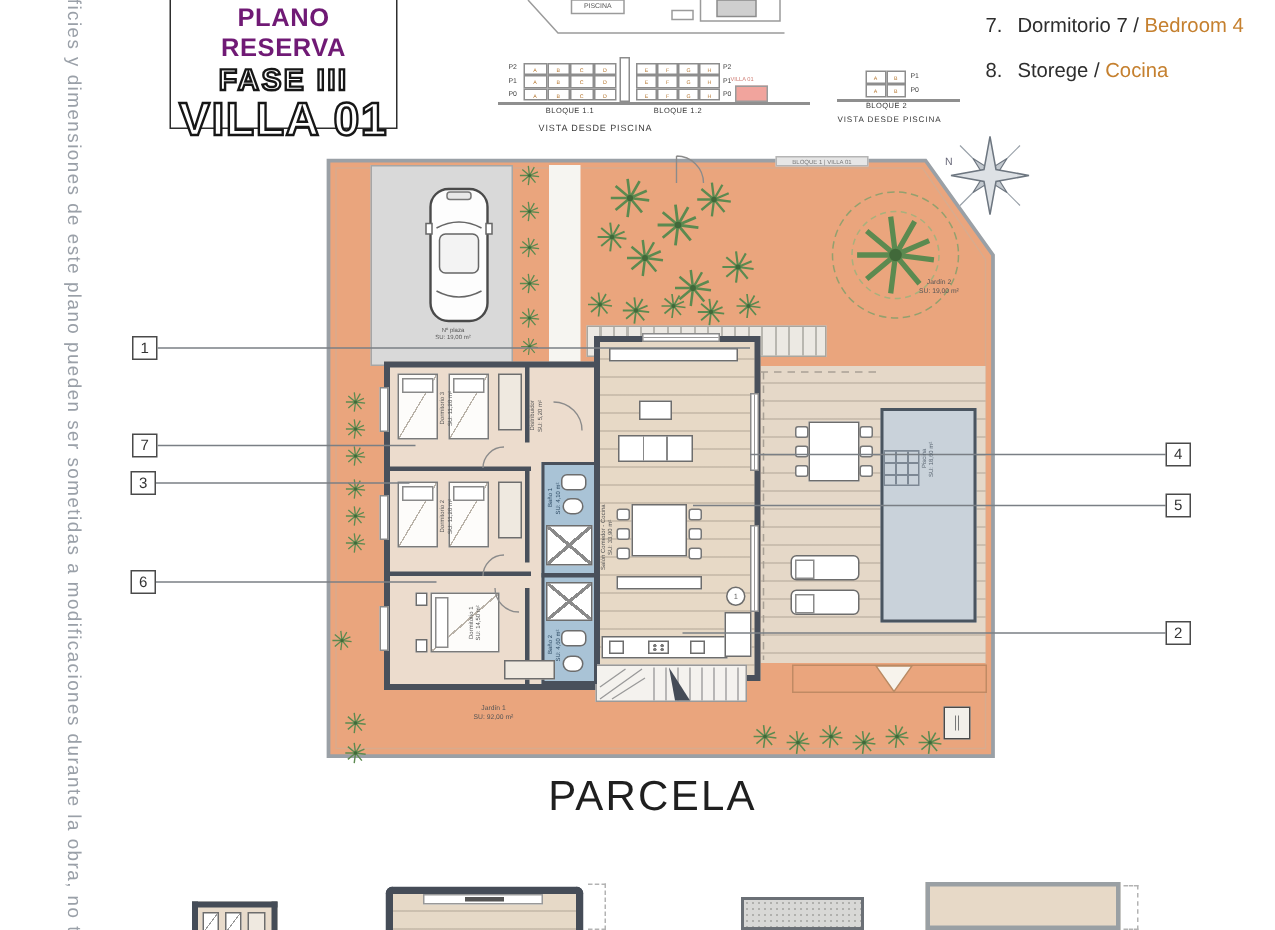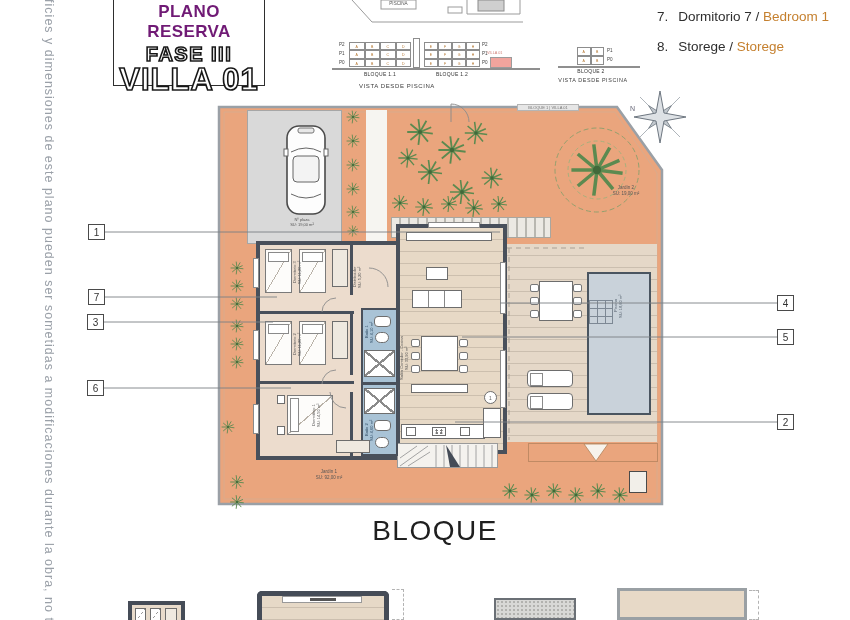--- a/index.html
+++ b/index.html
@@ -120,25 +120,25 @@
     </div>
   </div>
   <span class="pfl" style="left:607px;top:48px;">P1</span>
   <span class="pfl" style="left:607px;top:57px;">P0</span>
   <div class="abs" style="left:558px;top:66px;width:82px;height:1.5px;background:#8f8f8f;"></div>
   <div class="elabel" style="left:577px;top:68px;width:28px;">BLOQUE 2</div>
   <div class="ecapt" style="left:552px;top:77px;width:82px;font-size:5.4px;">VISTA DESDE PISCINA</div>
 
   <div class="legend-row" style="left:657px;top:9px;">
     <span style="margin-right:10px;">7.</span><span>Dormitorio 7 /</span>
-    <span style="color:#c5802f;">Bedroom 1</span>
+    <span style="color:#c5802f;">Bedroom 4</span>
   </div>
   <div class="legend-row" style="left:657px;top:39px;">
     <span style="margin-right:10px;">8.</span><span>Storege /</span>
-    <span style="color:#c5802f;">Storege</span>
+    <span style="color:#c5802f;">Cocina</span>
   </div>
 
   <svg class="abs" style="left:0;top:0;z-index:1;" width="850" height="620" viewBox="0 0 850 620">
     <polygon points="219,107 617,107 662,170 662,504 219,504" fill="#eaa57d" stroke="#9aa0a6" stroke-width="2.5"></polygon>
     <polygon points="224,112 615,112 657,173 657,499 224,499" fill="none" stroke="#d9ab8d" stroke-width="1"></polygon>
   </svg>
 
   <div class="abs" style="left:247px;top:110px;width:95px;height:134px;background:#d9d9d9;border:1px solid #a6a6a6;box-sizing:border-box;z-index:2;"></div>
   <div class="abs" style="left:366px;top:110px;width:21px;height:134px;background:#f6f5f1;z-index:2;"></div>
   <div class="abs" style="left:391px;top:217px;width:160px;height:21px;background:#ece9e3;background-image:repeating-linear-gradient(90deg,transparent 0 7.5px,#b9b7b0 7.5px 9px);border:0.8px solid #a9a69f;box-sizing:border-box;z-index:2;"></div>
@@ -366,21 +366,21 @@
 SU: 4,10 m²</div>
   <div class="vlabel" style="left:364px;top:416px;height:28px;z-index:7;color:#2d4a63;">Baño 2
 SU: 4,60 m²</div>
   <div class="vlabel" style="left:352px;top:260px;height:34px;z-index:7;">Distribuidor
 SU: 5,20 m²</div>
   <div class="vlabel" style="left:399px;top:334px;height:48px;z-index:7;">Salón Comedor - Cocina
 SU: 33,90 m²</div>
   <div class="vlabel" style="left:613px;top:286px;height:40px;z-index:7;color:#5a6672;">Piscina
 SU: 18,60 m²</div>
 
-  <div class="abs" style="left:340px;top:515px;width:190px;text-align:center;font-size:28px;color:#1f1f1f;letter-spacing:1.5px;z-index:8;">BLOQUE</div>
+  <div class="abs" style="left:340px;top:515px;width:190px;text-align:center;font-size:28px;color:#1f1f1f;letter-spacing:1.5px;z-index:8;">PARCELA</div>
 
   <div class="abs" style="left:128px;top:601px;width:57px;height:26px;border:4px solid #454c57;border-bottom:none;background:#e8dbcb;box-sizing:border-box;z-index:8;">
     <div class="fixt" style="left:3px;top:3px;width:11px;height:14px;background-image:linear-gradient(to bottom right,transparent 48%,#999 48%,#999 52%,transparent 52%);"></div>
     <div class="fixt" style="left:18px;top:3px;width:11px;height:14px;background-image:linear-gradient(to bottom right,transparent 48%,#999 48%,#999 52%,transparent 52%);"></div>
     <div class="fixt" style="left:33px;top:3px;width:12px;height:14px;background:#efe9e0;"></div>
   </div>
   <div class="abs floor-pattern" style="left:257px;top:591px;width:132px;height:36px;border:5.5px solid #454c57;border-bottom:none;border-radius:5px 5px 0 0;background-color:#e6d9c7;box-sizing:border-box;z-index:8;">
     <div class="abs" style="left:20px;top:0;width:80px;height:7px;background:#fff;border:0.8px solid #999;box-sizing:border-box;"></div>
     <div class="abs" style="left:48px;top:2px;width:26px;height:2.5px;background:#555;"></div>
   </div>

